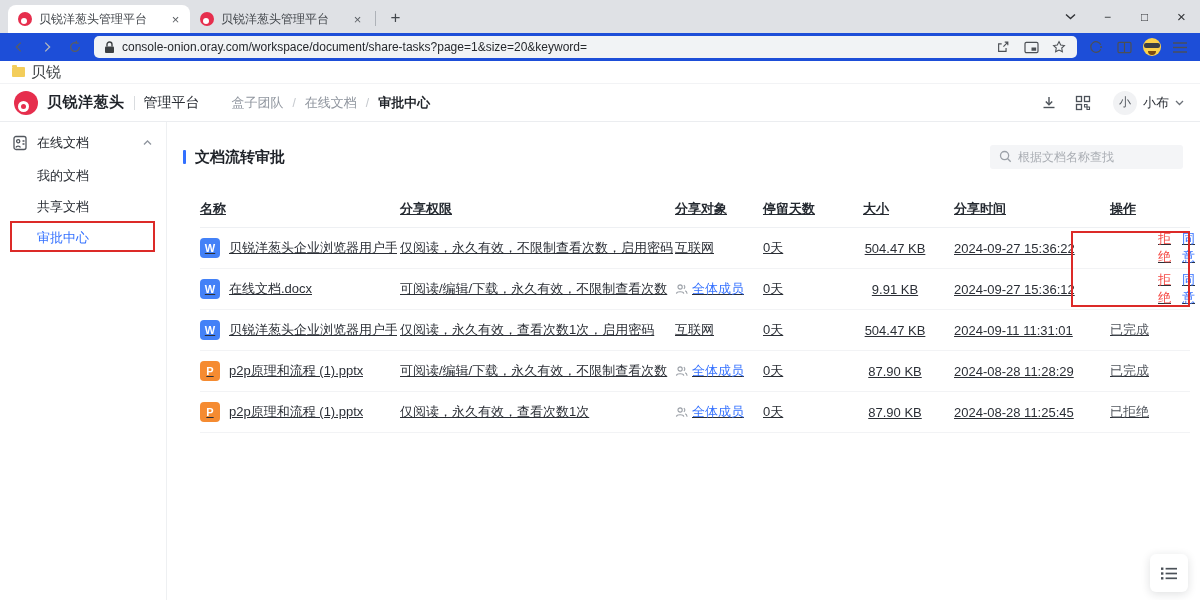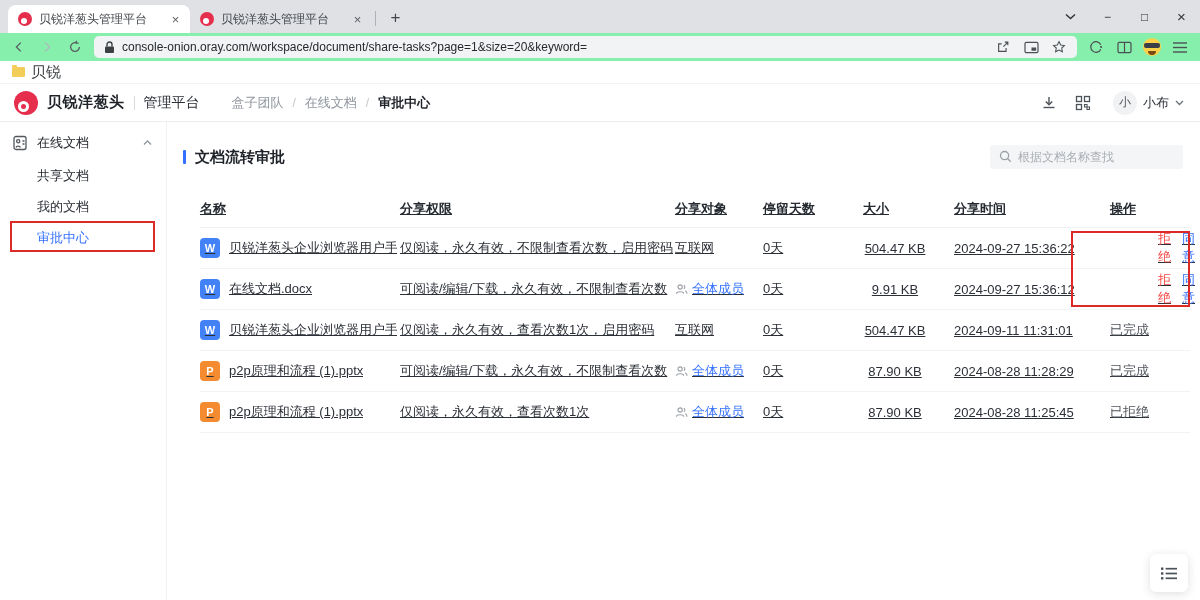--- a/index.html
+++ b/index.html
@@ -20,21 +20,21 @@
   .tab-title { flex:1; white-space:nowrap; overflow:hidden; }
   .tab-close { width:17px; height:17px; border-radius:50%; display:flex; align-items:center; justify-content:center; font-size:13px; color:#5b5f64; flex:none; }
   .tab-sep { width:1px; height:15px; background:#aeb2b8; margin:0 3px 7px 3px; }
   .newtab-btn { width:25px; height:25px; margin:0 0 3px 4px; display:flex; align-items:center; justify-content:center; font-size:17px; color:#43474c; border-radius:50%; }
   .favicon { width:14px; height:14px; border-radius:50%; background:var(--brand-red); position:relative; flex:none; }
   .favicon::after { content:""; position:absolute; left:3px; bottom:2px; width:6px; height:6px; background:#fff; border-radius:50%; }
   .win-controls { position:absolute; right:0; top:0; height:33px; display:flex; align-items:stretch; }
   .win-btn { width:37px; display:flex; align-items:center; justify-content:center; font-size:12px; color:#303236; }
 
   
-  .toolbar { height:28px; background:#86efac; display:flex; align-items:center; padding:0 8px 0 6px; gap:3px; }
+  .toolbar { height:28px; background:#1d4ed8; display:flex; align-items:center; padding:0 8px 0 6px; gap:3px; }
   .nav-btn { width:25px; height:24px; display:flex; align-items:center; justify-content:center; color:#595d62; border-radius:4px; flex:none; }
   .nav-btn.dim { color:#b3b7bd; }
   .urlbar { flex:1; height:22px; background:#f1f3f5; border-radius:5px; display:flex; align-items:center; padding:0 6px 0 10px; gap:7px; margin:0 4px; }
   .url-text { flex:1; font-size:12px; color:#26292d; white-space:nowrap; overflow:hidden; }
   .url-icons { display:flex; align-items:center; gap:4px; }
   .tb-icon { width:24px; height:22px; display:flex; align-items:center; justify-content:center; color:#4c5055; border-radius:4px; flex:none; }
   .toolbar-right { display:flex; align-items:center; gap:4px; }
   .browser-avatar { width:18px; height:18px; border-radius:50%; background:#fcd24a; position:relative; overflow:hidden; flex:none; }
   .browser-avatar::before { content:""; position:absolute; top:5px; left:1px; width:16px; height:5px; background:#3a3f45; border-radius:2px; }
   .browser-avatar::after { content:""; position:absolute; bottom:1px; left:5px; width:8px; height:4px; background:#7a4a12; border-radius:0 0 4px 4px; }
@@ -261,22 +261,22 @@
           <rect x="2" y="1.5" width="12" height="13" rx="2"></rect>
           <circle cx="6.2" cy="6.2" r="1.6"></circle>
           <path d="M4 12.5 C4.4 10.6 7.9 10.6 8.4 12.5"></path>
           <path d="M10.5 6 H12.5 M10.5 9 H12.5"></path>
         </svg>
       <span class="side-section-label">在线文档</span>
       <svg width="9" height="6" viewBox="0 0 9 6">
           <polyline points="1,4.5 4.5,1 8,4.5" fill="none" stroke="#8f959e" stroke-width="1.3"></polyline>
         </svg>
     </div>
+    <div class="side-sub">我的文档</div>
     <div class="side-sub">共享文档</div>
-    <div class="side-sub">我的文档</div>
     <div class="side-sub active">审批中心</div>
   </div>
 
   <div class="main">
     <div class="main-head">
       <div class="page-title-wrap">
         <span class="title-bar"></span>
         <span class="page-title">文档流转审批</span>
       </div>
       <div class="search-box">

